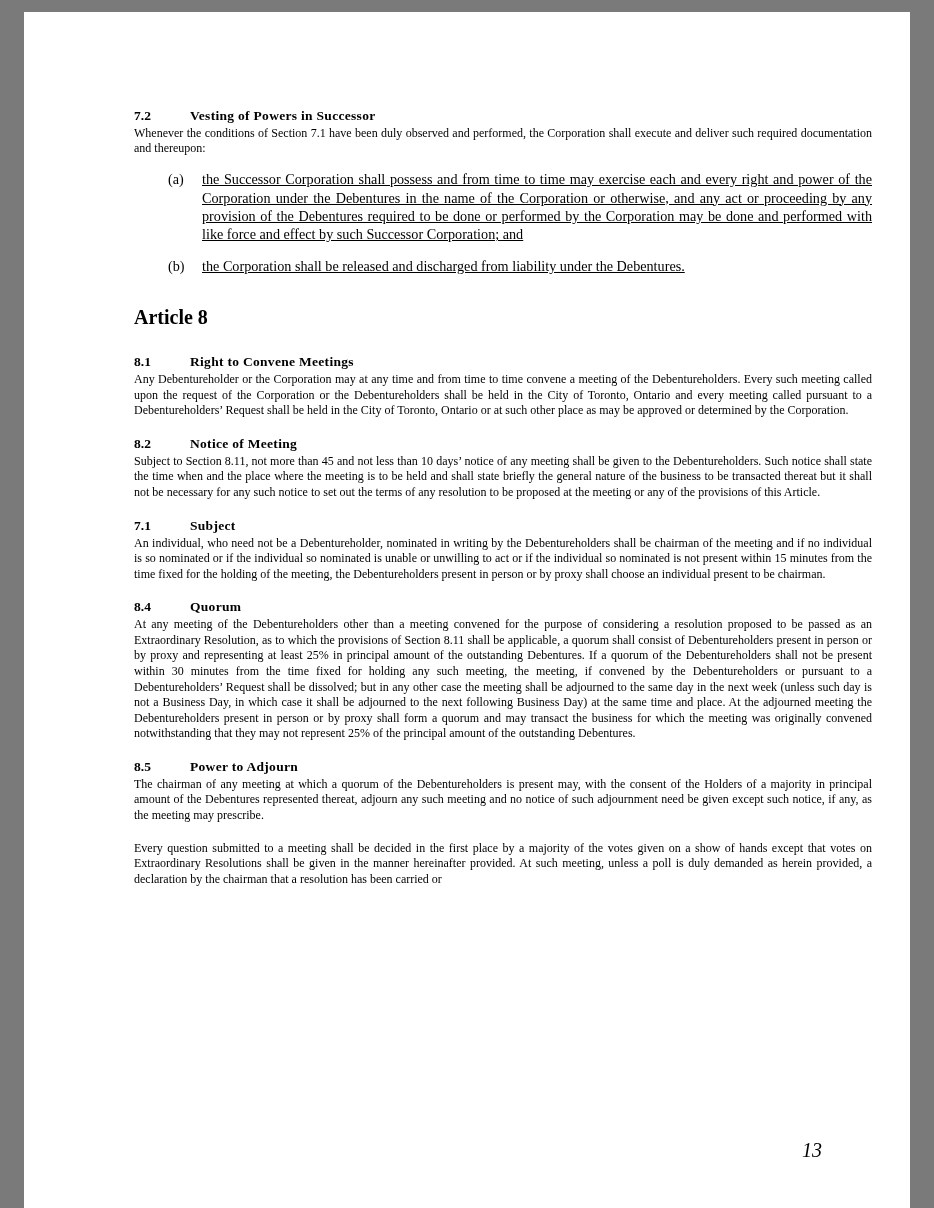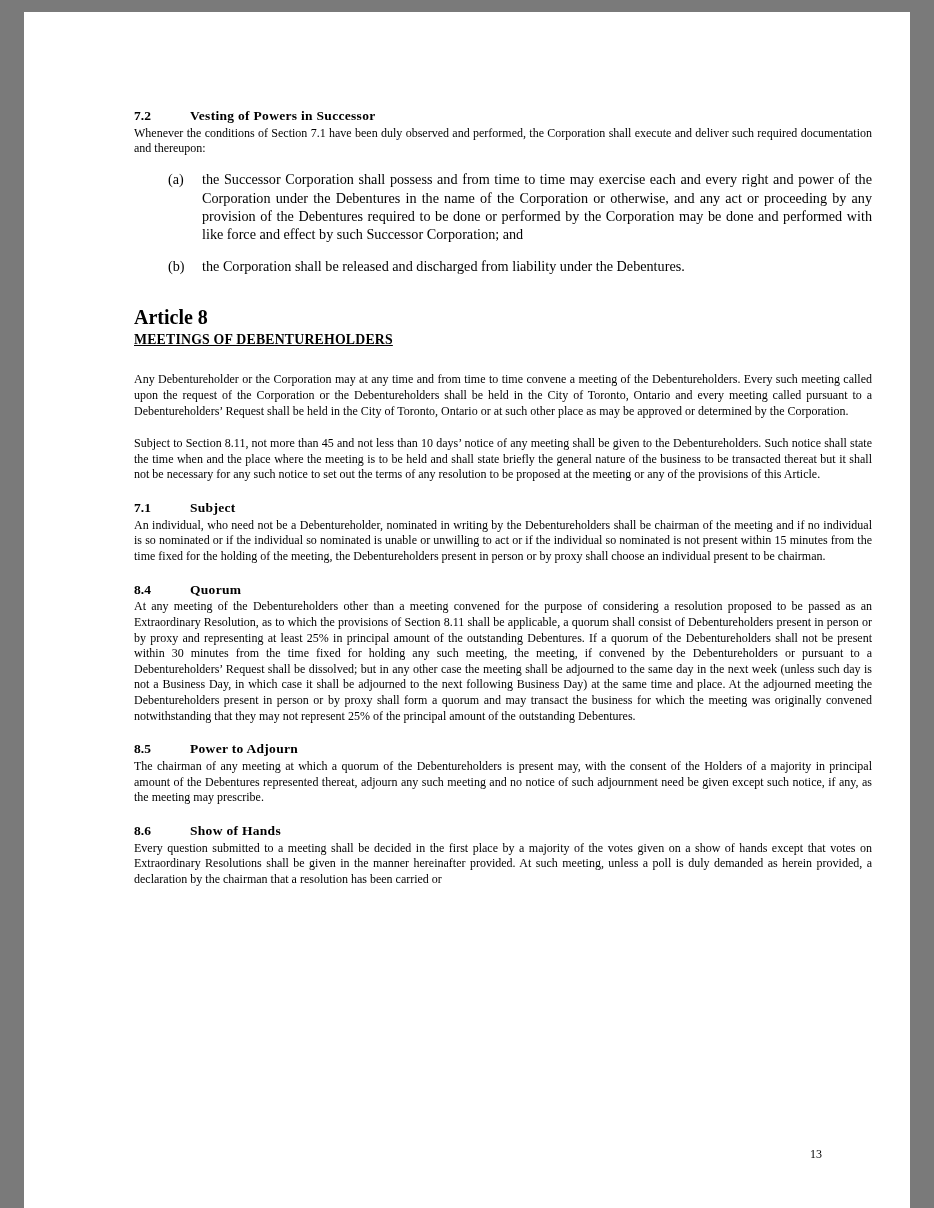--- a/index.html
+++ b/index.html
@@ -54,20 +54,21 @@
     font-size: 14.2px;
     line-height: 1.30;
   }
   .list-label {
     width: 34px;
     flex: 0 0 34px;
   }
   .list-text {
     flex: 1 1 auto;
     text-align: justify;
+    text-decoration: underline;
   }
   .list-gap { height: 13px; }
   .article-block {
     margin-top: 29px;
     margin-bottom: 24px;
   }
   .article-title {
     font-weight: bold;
     font-size: 20px;
     line-height: 1.3;
@@ -77,21 +78,22 @@
     font-weight: bold;
     font-size: 13.8px;
     text-decoration: underline;
     letter-spacing: 0.2px;
     margin: 2px 0 0 0;
   }
   .page-num {
     position: absolute;
     right: 88px;
     bottom: 58px;
-    font-size: 12px;
+    font-size: 20px;
+    font-style: italic;
   }
   .top-block { margin-bottom: 0; }
 </style>
 </head>
 <body>
 
 <div class="page">
   <div class="content">
 
     <div class="blk top-block">
@@ -111,28 +113,35 @@
 
     <div class="list-gap"></div>
 
     <div class="list-item">
       <span class="list-label">(b)</span>
       <span class="list-text">the Corporation shall be released and discharged from liability under the Debentures.</span>
     </div>
 
     <div class="article-block">
       <div class="article-title">Article 8</div>
-      <div class="article-sub">MEETINGS OF DEBENTUREHOLDERS</div>
     </div>
 
     <div class="blk">
+      <div class="sec-head">
+        <span class="sec-num">8.1</span>
+        <span class="sec-title">Right to Convene Meetings</span>
+      </div>
       <p class="body">Any Debentureholder or the Corporation may at any time and from time to time convene a meeting of the Debentureholders.  Every such meeting called upon the request of the Corporation or the Debentureholders shall be held in the City of Toronto, Ontario and every meeting called pursuant to a Debentureholders’ Request shall be held in the City of Toronto, Ontario or at such other place as may be approved or determined by the Corporation.</p>
     </div>
 
     <div class="blk">
+      <div class="sec-head">
+        <span class="sec-num">8.2</span>
+        <span class="sec-title">Notice of Meeting</span>
+      </div>
       <p class="body">Subject to Section 8.11, not more than 45 and not less than 10 days’ notice of any meeting shall be given to the Debentureholders.  Such notice shall state the time when and the place where the meeting is to be held and shall state briefly the general nature of the business to be transacted thereat but it shall not be necessary for any such notice to set out the terms of any resolution to be proposed at the meeting or any of the provisions of this Article.</p>
     </div>
 
     <div class="blk">
       <div class="sec-head">
         <span class="sec-num">7.1</span>
         <span class="sec-title">Subject</span>
       </div>
       <p class="body">An individual, who need not be a Debentureholder, nominated in writing by the Debentureholders shall be chairman of the meeting and if no individual is so nominated or if the individual so nominated is unable or unwilling to act or if the individual so nominated is not present within 15 minutes from the time fixed for the holding of the meeting, the Debentureholders present in person or by proxy shall choose an individual present to be chairman.</p>
     </div>
@@ -147,23 +156,19 @@
 
     <div class="blk">
       <div class="sec-head">
         <span class="sec-num">8.5</span>
         <span class="sec-title">Power to Adjourn</span>
       </div>
       <p class="body">The chairman of any meeting at which a quorum of the Debentureholders is present may, with the consent of the Holders of a majority in principal amount of the Debentures represented thereat, adjourn any such meeting and no notice of such adjournment need be given except such notice, if any, as the meeting may prescribe.</p>
     </div>
 
     <div class="blk">
-      <div class="sec-head">
-        <span class="sec-num">8.6</span>
-        <span class="sec-title">Show of Hands</span>
-      </div>
       <p class="body">Every question submitted to a meeting shall be decided in the first place by a majority of the votes given on a show of hands except that votes on Extraordinary Resolutions shall be given in the manner hereinafter provided.  At such meeting, unless a poll is duly demanded as herein provided, a declaration by the chairman that a resolution has been carried or</p>
     </div>
 
   </div>
 
   <div class="page-num">13</div>
 </div>
 
 </body></html>

